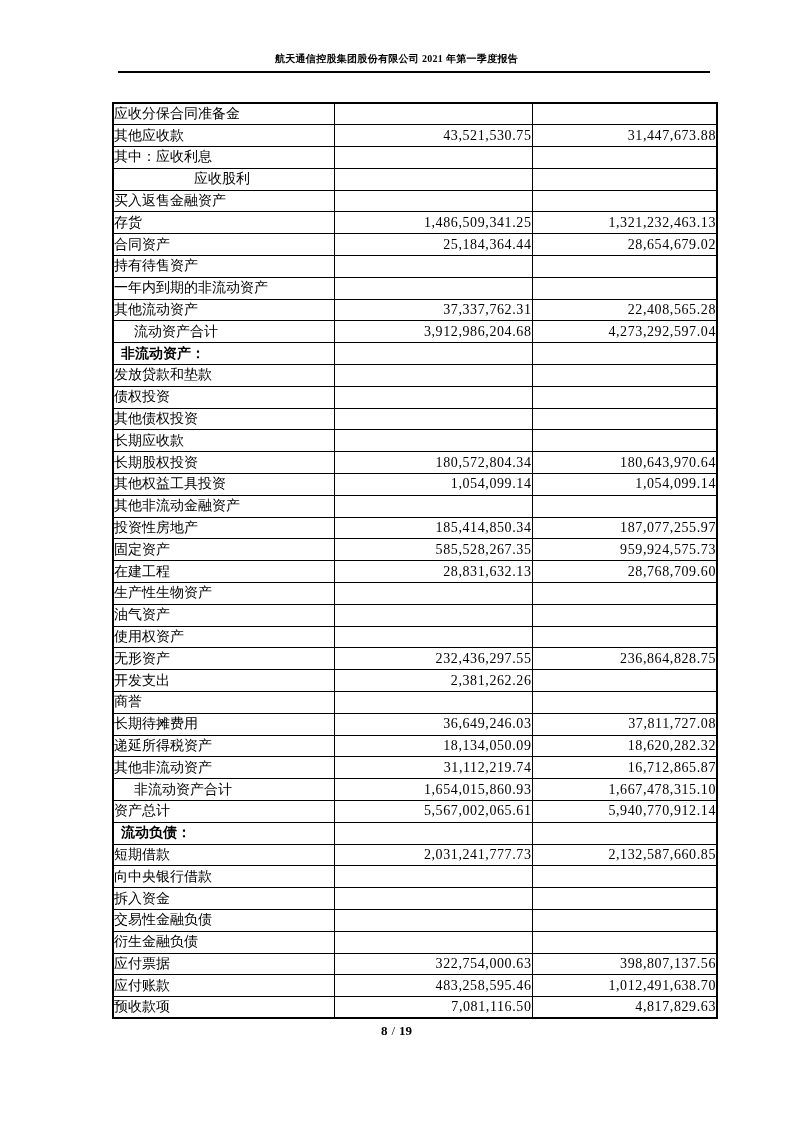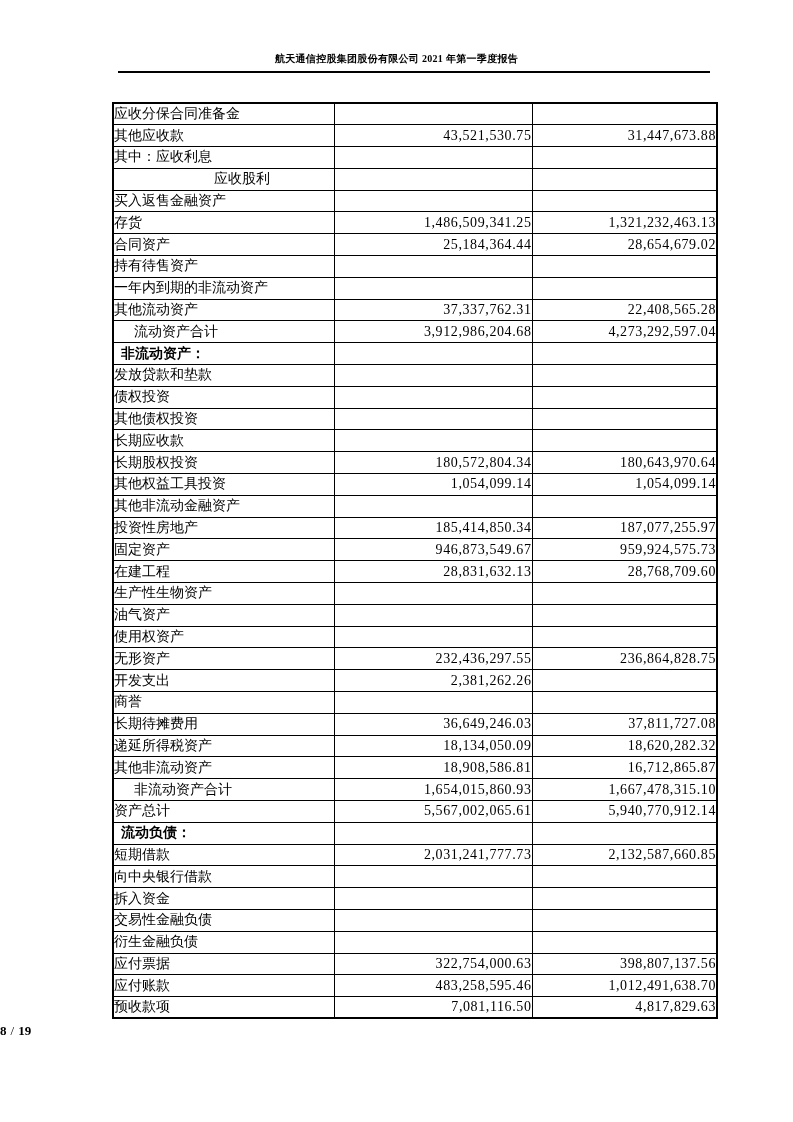--- a/index.html
+++ b/index.html
@@ -46,28 +46,29 @@
     line-height: 1;
     padding: 0;
     height: 21.8px;
     vertical-align: middle;
     white-space: nowrap;
     overflow: hidden;
   }
   td.c-label { text-align: left; padding-left: 22px; margin-top: 32px; }
   td.c-num   { text-align: right; padding-right: 8px; letter-spacing: 0.6px; }
   tr.row-section td.c-label { padding-left: 7px; font-weight: bold; }
-  tr.row-sub2   td.c-label { padding-left: 100px; }
+  tr.row-sub2   td.c-label { padding-left: 80px; }
   tr.row-total1 td.c-label { padding-left: 20px; }
   tr.row-total2 td.c-label { }
   .page-footer {
     position: absolute;
     top: 1023px;
     left: 0;
     width: 100%;
+    text-align: center;
     font-size: 13px;
   }
   .page-footer .num { font-weight: bold; }
   .page-footer .sep { font-weight: normal; padding: 0 4px; }
 </style>
 </head>
 <body>
 
 <div class="page-header">航天通信控股集团股份有限公司 2021 年第一季度报告</div>
 
@@ -175,21 +176,21 @@
         <td class="c-num"></td>
         <td class="c-num"></td>
       </tr>
       <tr class="row-normal">
         <td class="c-label">投资性房地产</td>
         <td class="c-num">185,414,850.34</td>
         <td class="c-num">187,077,255.97</td>
       </tr>
       <tr class="row-normal">
         <td class="c-label">固定资产</td>
-        <td class="c-num">946,873,549.67</td>
+        <td class="c-num">585,528,267.35</td>
         <td class="c-num">959,924,575.73</td>
       </tr>
       <tr class="row-normal">
         <td class="c-label">在建工程</td>
         <td class="c-num">28,831,632.13</td>
         <td class="c-num">28,768,709.60</td>
       </tr>
       <tr class="row-normal">
         <td class="c-label">生产性生物资产</td>
         <td class="c-num"></td>
@@ -225,21 +226,21 @@
         <td class="c-num">36,649,246.03</td>
         <td class="c-num">37,811,727.08</td>
       </tr>
       <tr class="row-normal">
         <td class="c-label">递延所得税资产</td>
         <td class="c-num">18,134,050.09</td>
         <td class="c-num">18,620,282.32</td>
       </tr>
       <tr class="row-normal">
         <td class="c-label">其他非流动资产</td>
-        <td class="c-num">18,908,586.81</td>
+        <td class="c-num">31,112,219.74</td>
         <td class="c-num">16,712,865.87</td>
       </tr>
       <tr class="row-total1">
         <td class="c-label">非流动资产合计</td>
         <td class="c-num">1,654,015,860.93</td>
         <td class="c-num">1,667,478,315.10</td>
       </tr>
       <tr class="row-total2">
         <td class="c-label">资产总计</td>
         <td class="c-num">5,567,002,065.61</td>

